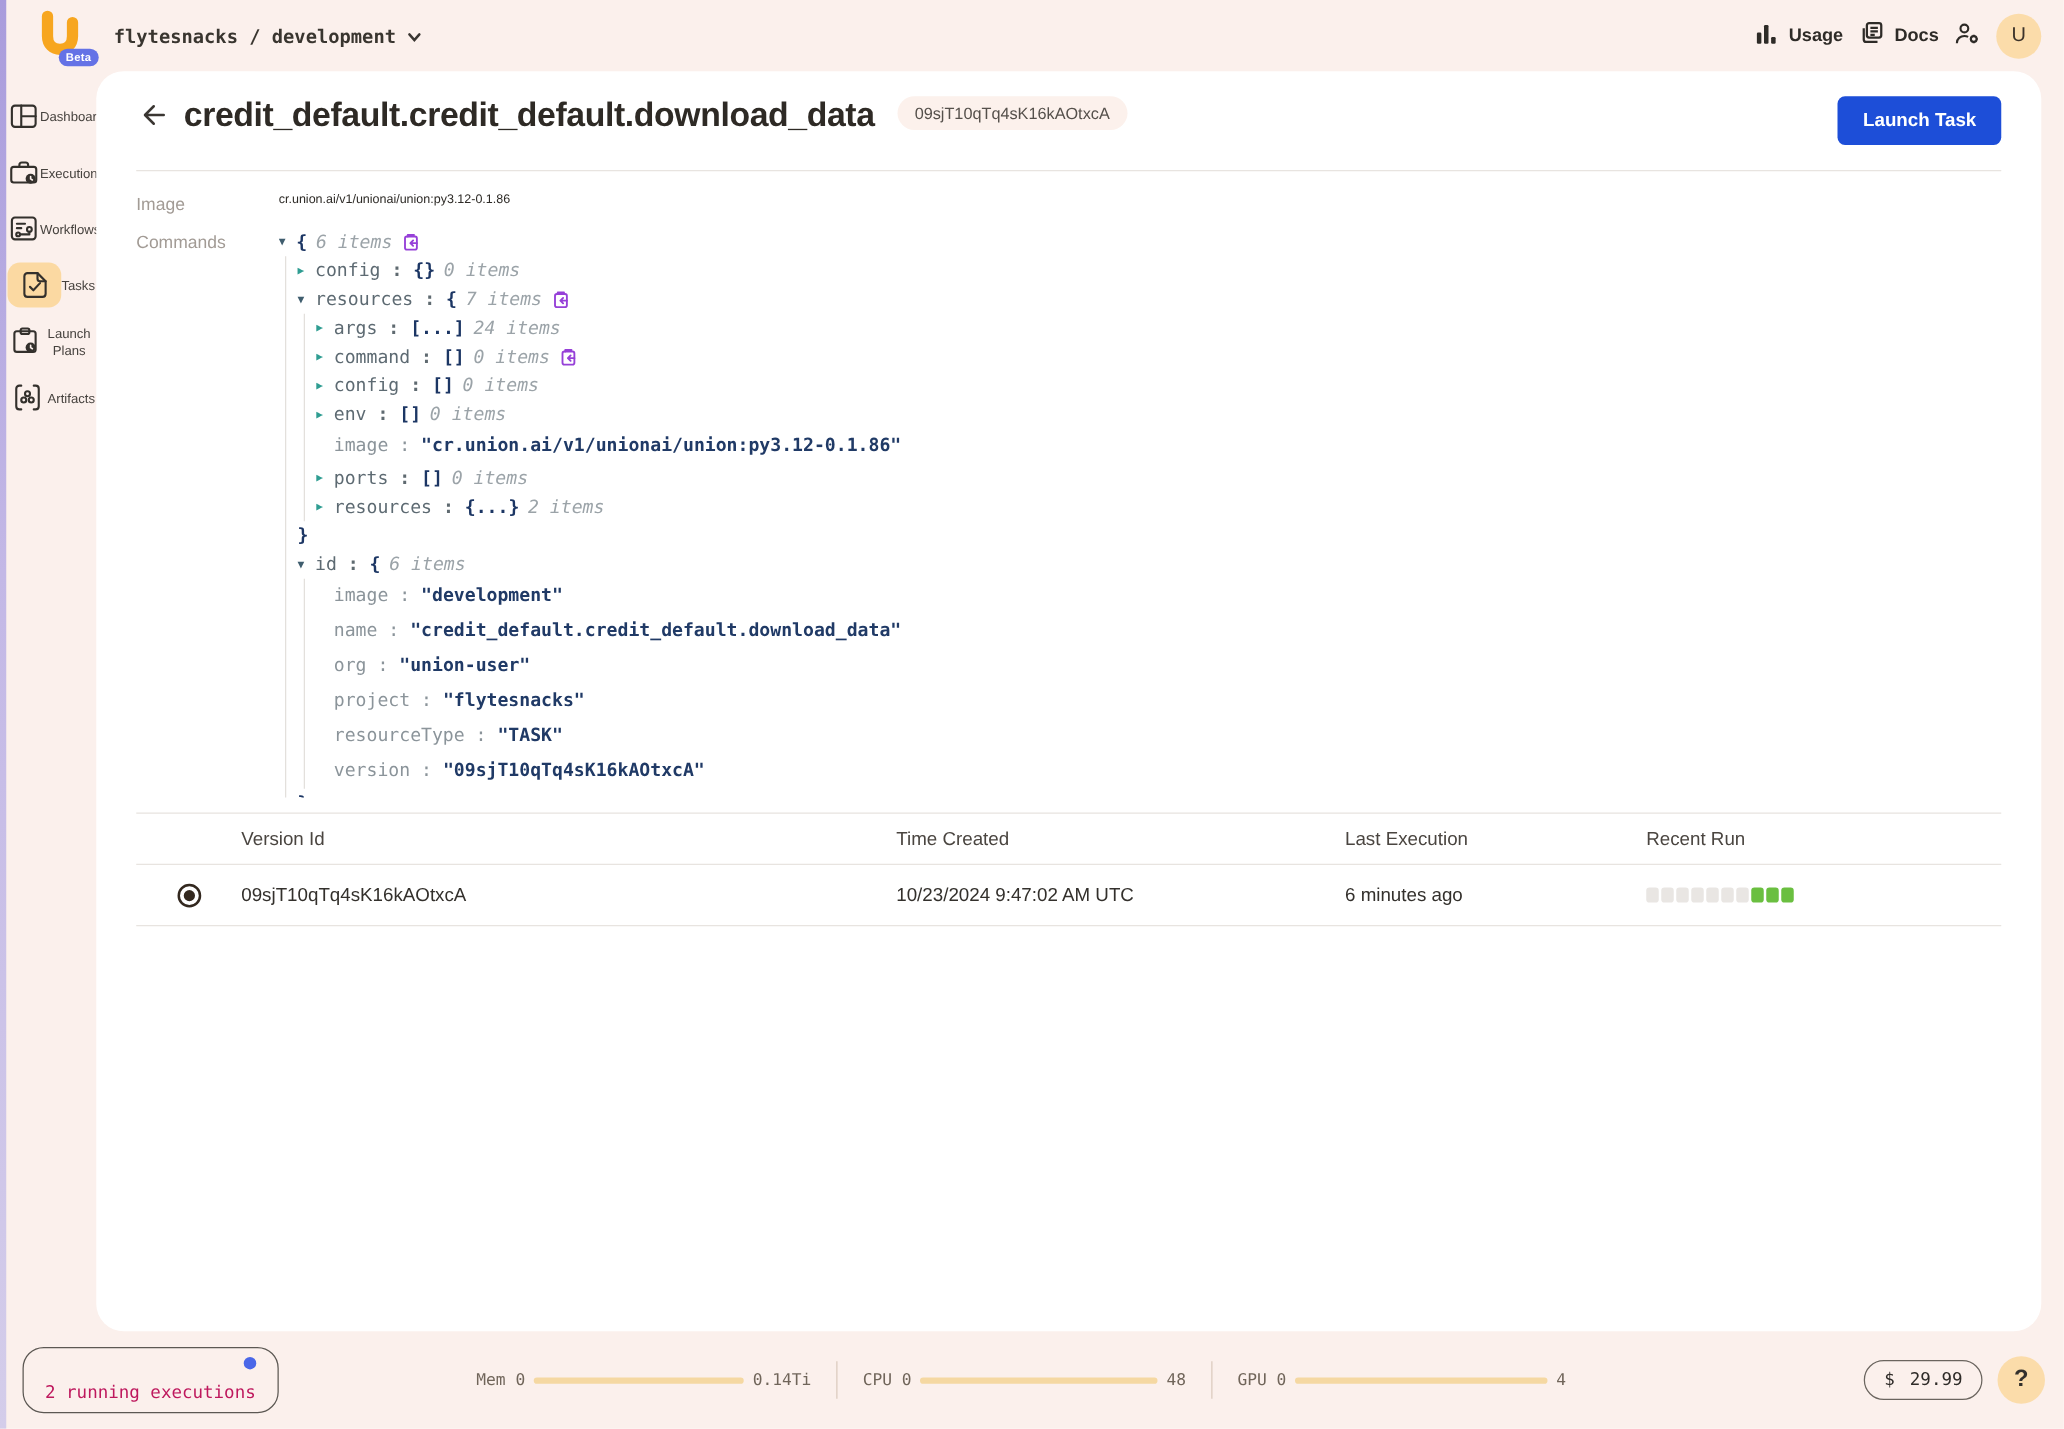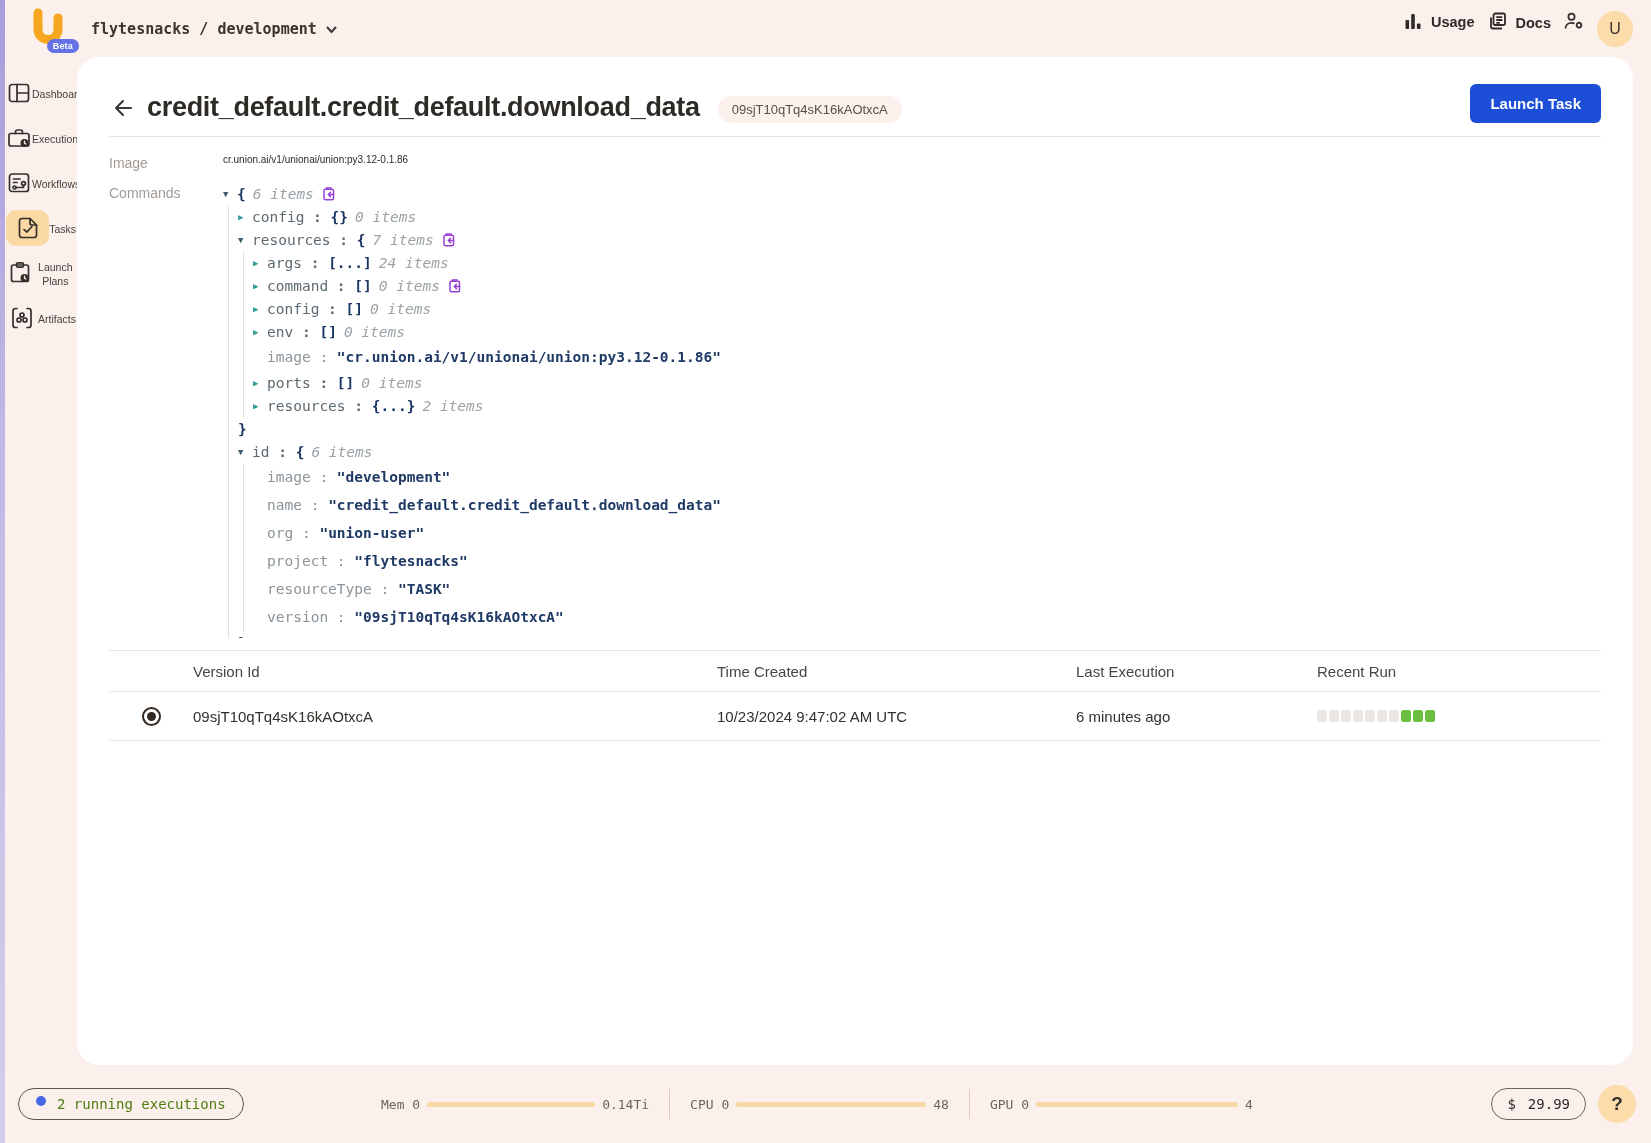--- a/index.html
+++ b/index.html
@@ -9,37 +9,37 @@
   .edge-strip { position:absolute; left:0; top:0; width:5px; height:100%;
     background:linear-gradient(180deg,#a99cdc 0%,#c3b8e6 40%,#d4cdea 100%); }
 
   
   .topbar { position:absolute; left:5px; top:0; right:0; height:57px; display:flex; align-items:center; }
   .logo-wrap { position:relative; margin-left:22px; width:42px; height:44px; }
   .beta-badge { position:absolute; right:-10px; bottom:-2px; background:#6472e6; color:#fff;
     font-size:9px; font-weight:bold; padding:2px 6px; border-radius:8px; letter-spacing:.2px; }
   .crumb { margin-left:22px; font-family:"DejaVu Sans Mono",monospace; font-weight:bold;
     font-size:15px; color:#39352f; display:flex; align-items:center; gap:9px; cursor:pointer; }
-  .top-right { margin-left:auto; display:flex; align-items:flex-start; gap:12px; margin-right:18px; }
+  .top-right { margin-left:auto; display:flex; align-items:center; gap:12px; margin-right:18px; }
   .top-link { display:flex; align-items:center; gap:8px; font-size:14.5px; font-weight:bold; color:#2e2b27; cursor:pointer; }
   .avatar { width:36px; height:36px; border-radius:50%; background:#fbdcaa; display:flex;
     align-items:center; justify-content:center; font-size:16px; color:#3c332a; cursor:pointer; }
 
   
   .sidebar { position:absolute; left:5px; top:57px; width:72px; bottom:0; display:flex;
     flex-direction:column; align-items:center; padding-top:18px; gap:9px; }
   .side-item { display:flex; flex-direction:row; align-items:center; cursor:pointer; width:70px; }
   .side-icon { width:44px; height:36px; border-radius:10px; display:flex; align-items:center; justify-content:center; }
   .side-item.active .side-icon { background:#fbd9a2; }
   .side-label { font-size:10.5px; color:#46423e; margin-top:3px; text-align:center; line-height:1.25; }
 
   
   .panel { position:absolute; left:77px; top:57px; width:1556px; height:1008px; background:#fff;
     border-radius:22px; padding:0 32px; overflow:hidden; }
-  .panel-head { margin-top:20px; display:flex; align-items:flex-end; height:46px; }
+  .panel-head { margin-top:20px; display:flex; align-items:flex-start; height:46px; }
   .back-btn { width:30px; height:30px; display:flex; align-items:center; justify-content:center; cursor:pointer; }
   .page-title { font-size:27px; font-weight:600; color:#2e2a25; letter-spacing:-.3px; margin-left:8px; }
   .version-pill { margin-left:18px; background:#fcf1ec; border-radius:15px; padding:6px 14px;
     font-size:13px; color:#55504b; }
   .launch-btn { margin-left:auto; background:#1d4ed8; color:#fff; font-size:15px; font-weight:bold;
     border:none; border-radius:6px; padding:11px 20px; cursor:pointer; }
 
   .section-title { margin-top:28px; font-size:22px; font-weight:500; color:#312d28; }
   .divider { height:1px; background:#e8e4e0; margin-top:13px; }
 
@@ -76,22 +76,22 @@
   .radio { width:19px; height:19px; border:2px solid #33281f; border-radius:50%; position:relative; cursor:pointer; }
   .radio::after { content:""; position:absolute; inset:3px; background:#33281f; border-radius:50%; }
   .squares { display:flex; gap:2px; }
   .sq { width:10px; height:12px; border-radius:2.5px; }
   .sq.gray { background:#e9e6e3; }
   .sq.green { background:#6abf40; }
 
   
   .statusbar { position:absolute; left:5px; right:0; top:1065px; height:78px; }
   .run-pill { position:absolute; left:13px; top:50%; transform:translateY(-50%);
-    border:1px solid #5c5853; border-radius:17px; padding:7px 17px; display:flex; align-items:flex-start; gap:11px;
-    font-family:"DejaVu Sans Mono",monospace; font-size:14px; color:#4d7c0f; cursor:pointer; }
+    border:1px solid #5c5853; border-radius:17px; padding:7px 17px; display:flex; align-items:flex-end; gap:11px;
+    font-family:"DejaVu Sans Mono",monospace; font-size:14px; color:#be185d; cursor:pointer;flex-direction:column; }
   .run-dot { width:10px; height:10px; border-radius:50%; background:#4a67e8; }
   .gauges { position:absolute; left:376px; top:0; height:100%; display:flex; align-items:center;
     font-family:"DejaVu Sans Mono",monospace; font-size:13px; color:#70655a; }
   .gauge { display:flex; align-items:center; gap:7px; }
   .gbar { height:5px; border-radius:3px; background:#f5d8a2; }
   .gauge.g1 .gbar { width:168px; } .gauge.g2 .gbar { width:190px; } .gauge.g3 .gbar { width:202px; }
   .gdiv { width:1px; height:30px; background:#dccabd; margin:0 20px; }
   .billing { position:absolute; right:15px; top:50%; transform:translateY(-50%); display:flex; align-items:center; gap:12px; }
   .money-pill { border:1px solid #6b655f; border-radius:17px; padding:7px 15px; display:flex; gap:12px;
     font-family:"DejaVu Sans Mono",monospace; font-size:14px; color:#2f2c29; cursor:pointer; }

